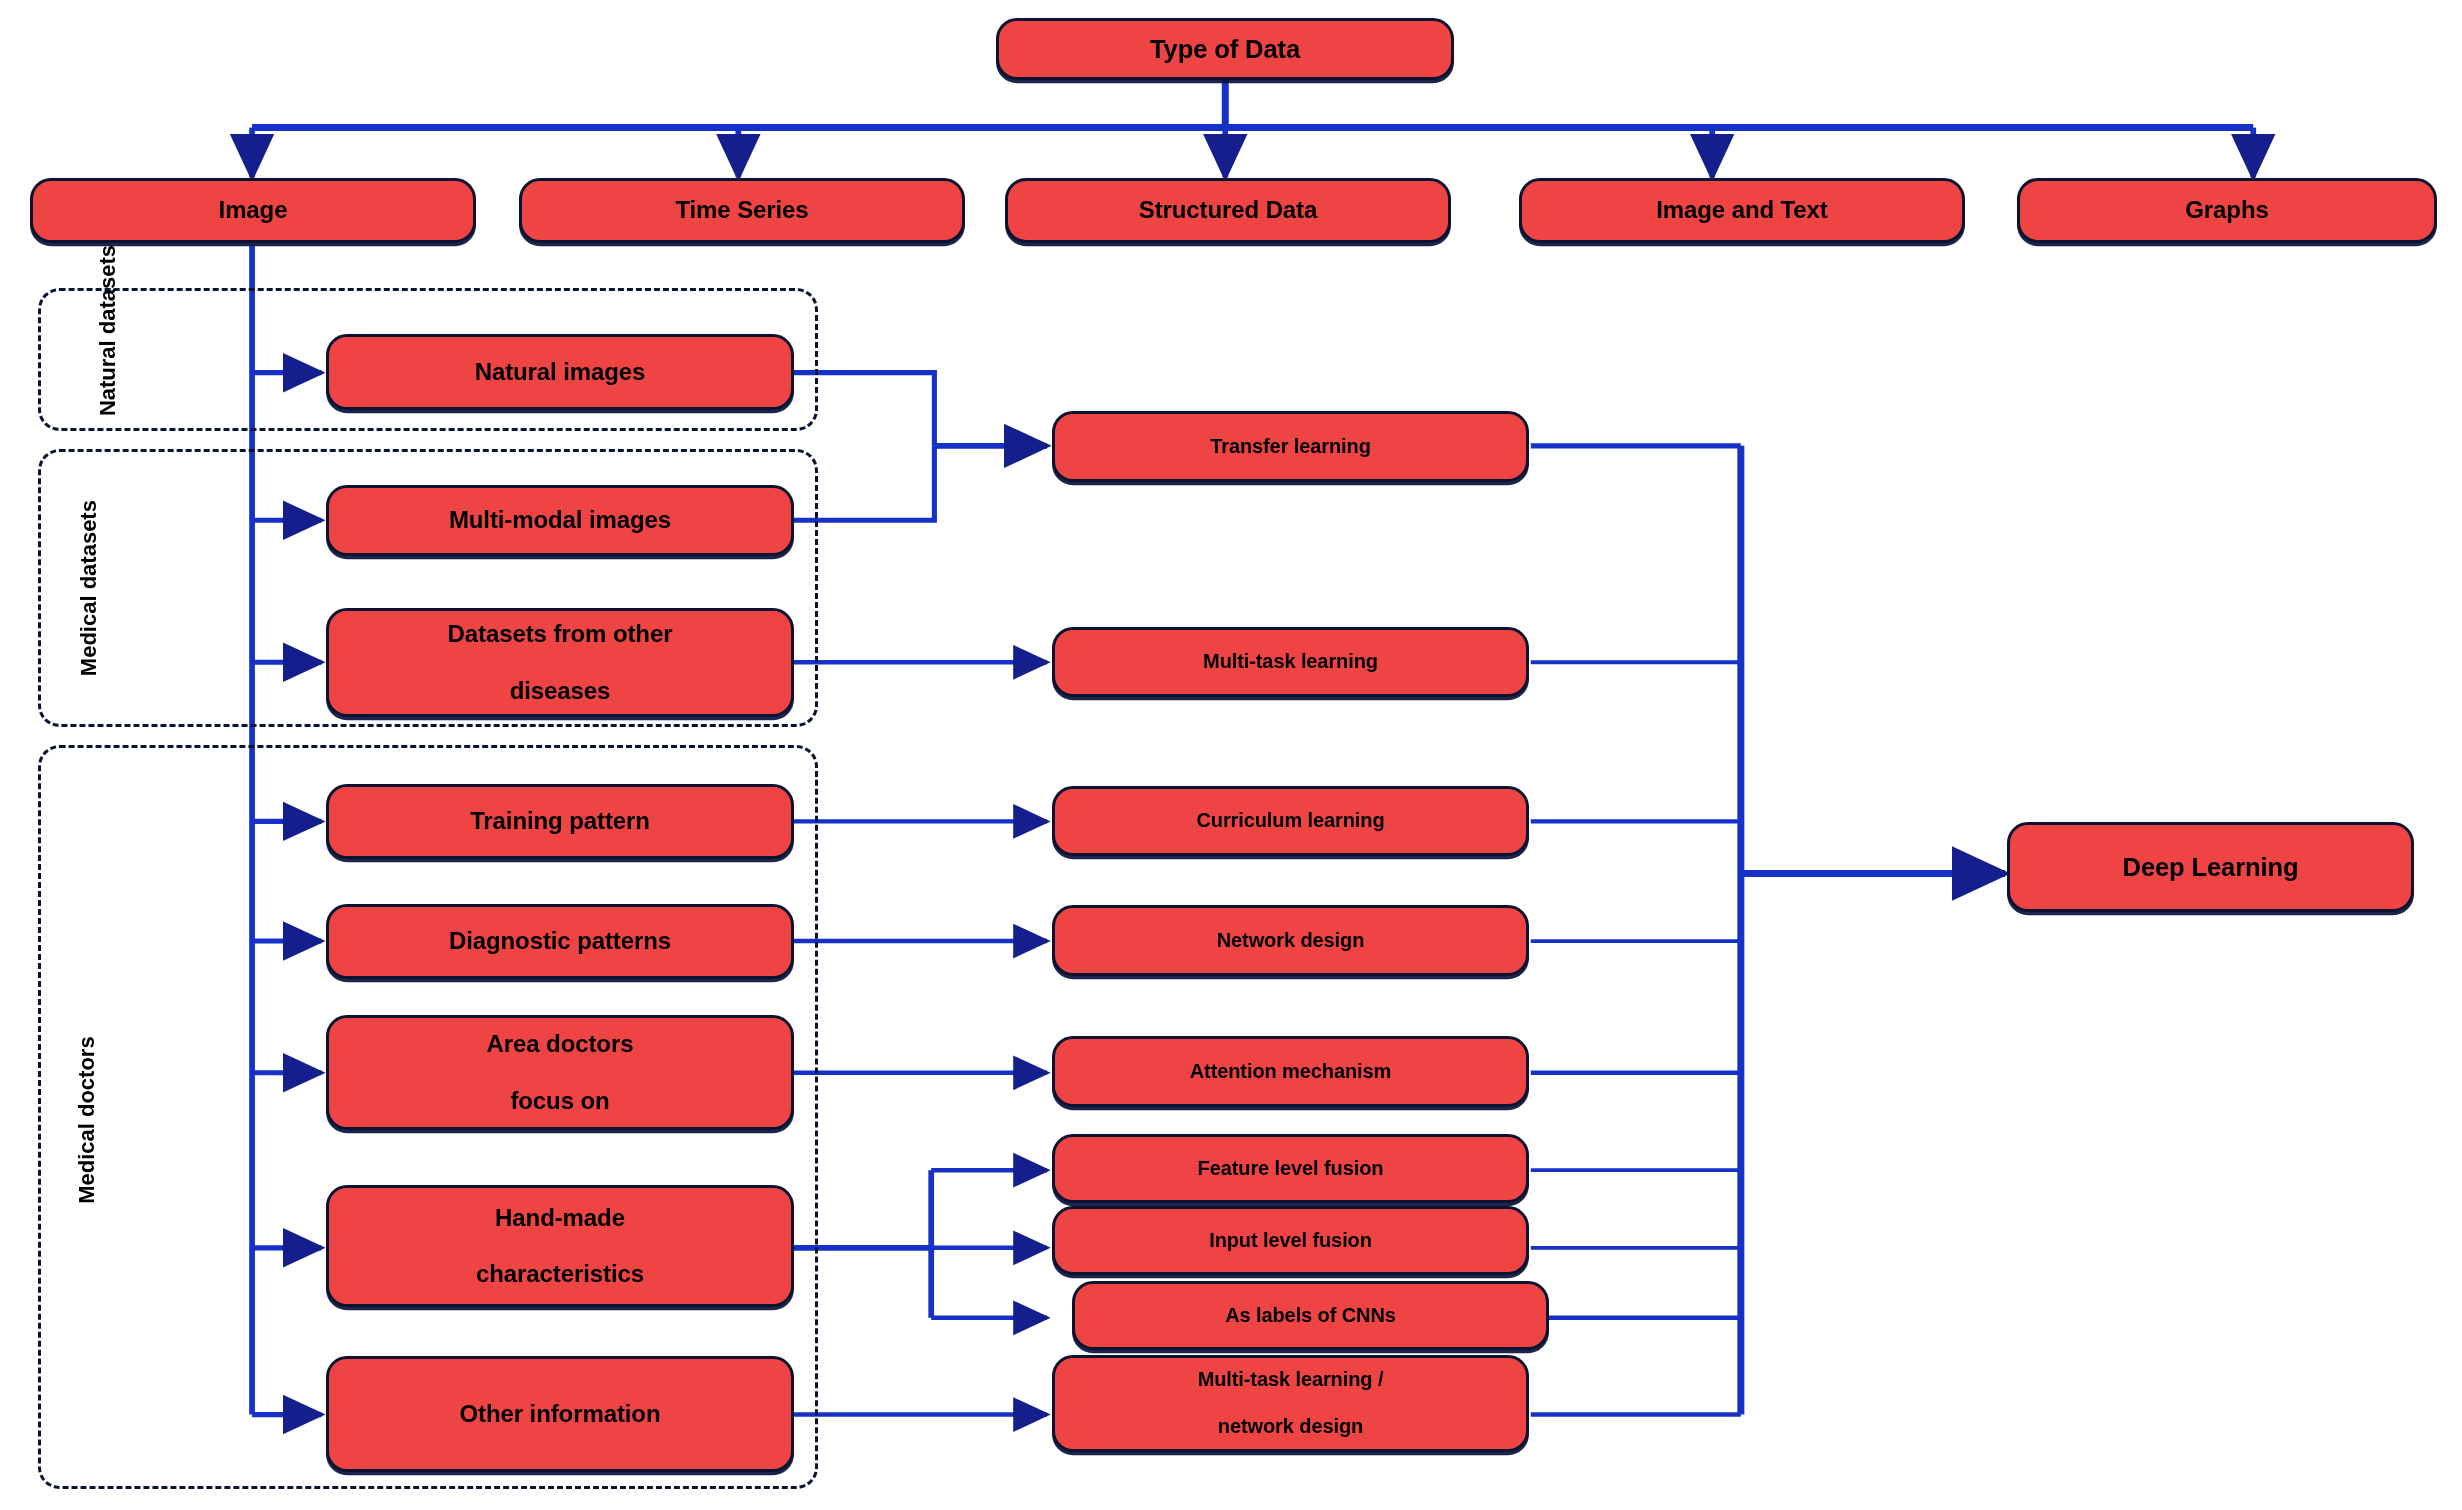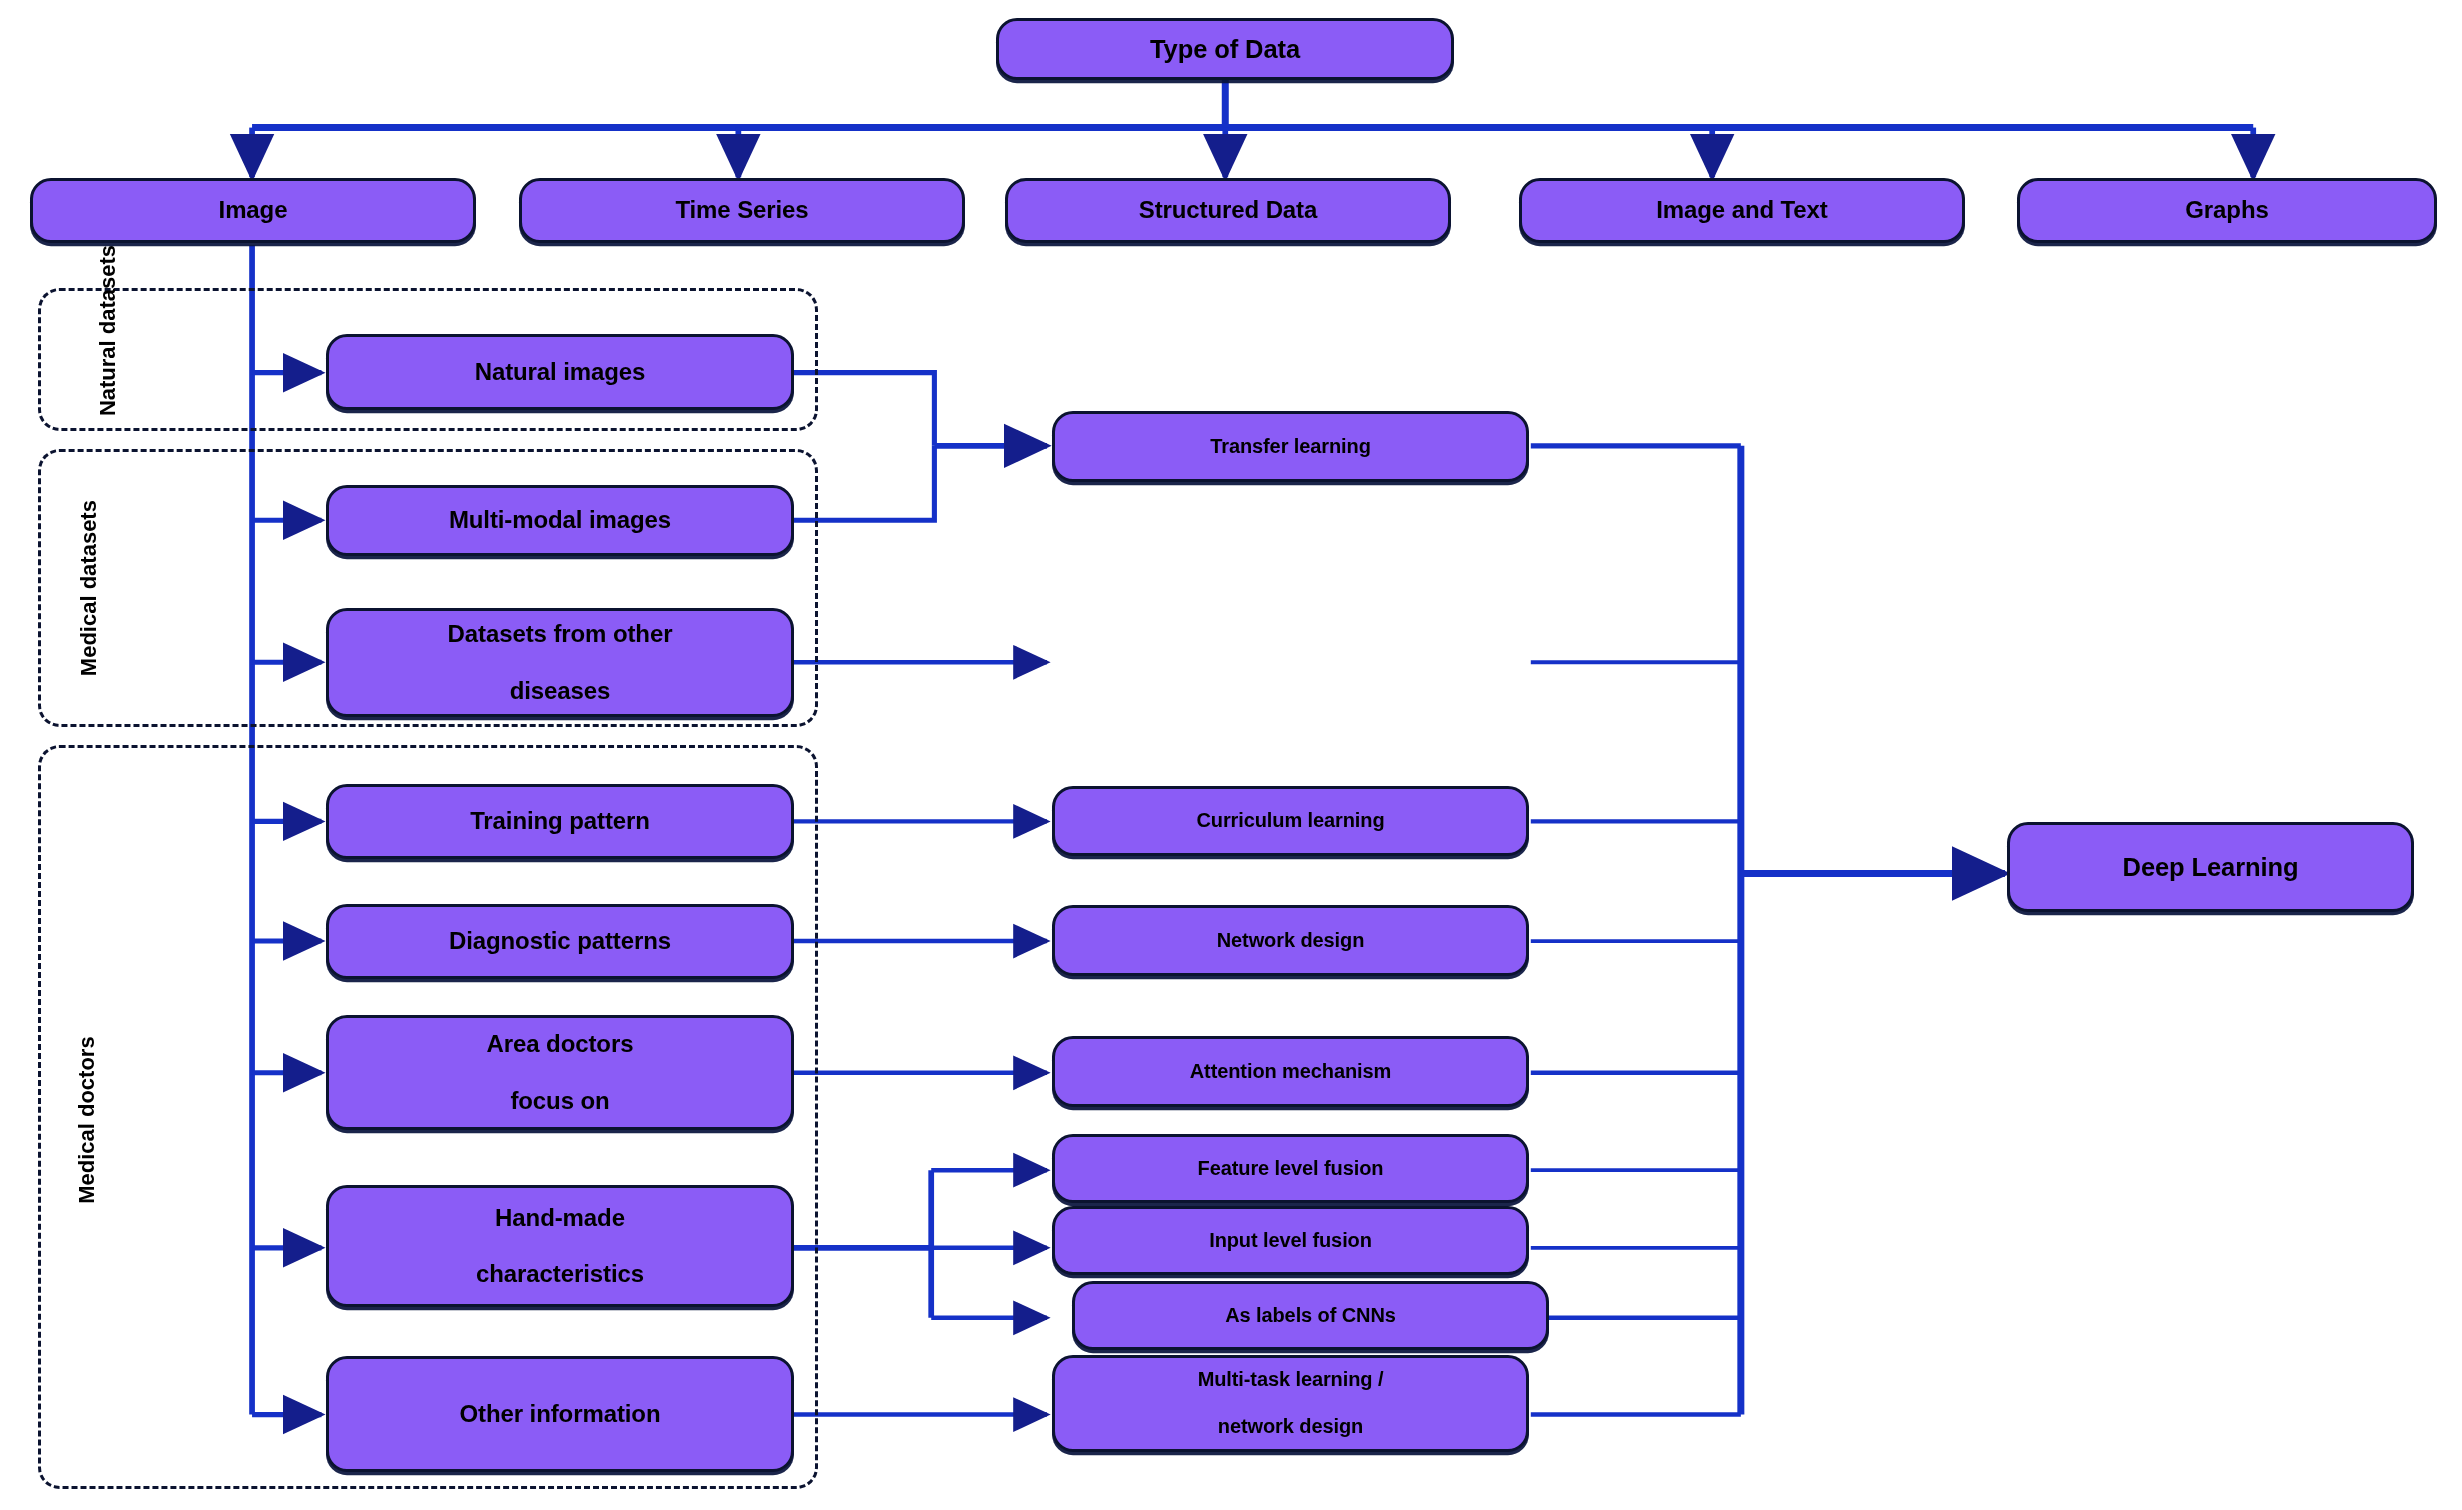--- a/index.html
+++ b/index.html
@@ -3,21 +3,21 @@
 <meta charset="utf-8">
 <style>
   html,body{margin:0;padding:0;background:#ffffff;}
   body{font-family:"Liberation Sans", sans-serif;}
   #stage{position:relative;width:2462px;height:1511px;background:#fff;overflow:hidden;}
   #wires{position:absolute;left:0;top:0;width:2462px;height:1511px;pointer-events:none;}
 
   .node{
     position:absolute;
     box-sizing:border-box;
-    background:#8b5cf6;
+    background:#ef4444;
     border:3.2px solid #0b1330;
     border-radius:21px;
     display:flex;align-items:center;justify-content:center;
     text-align:center;
     color:#000;
     font-weight:700;
     line-height:1.18;
     letter-spacing:-0.1px;
     z-index:3;
     box-shadow:0 3.2px 0 0 rgba(8,18,60,.92);
@@ -190,20 +190,23 @@
   </div>
 
   <div class="node n-mid" style="left:326px;top:1356px;width:468px;height:116px;">
     <span>Other information</span>
   </div>
 
   <div class="node n-right" style="left:1052px;top:411px;width:477px;height:71px;">
     <span>Transfer learning</span>
   </div>
 
+  <div class="node n-right" style="left:1052px;top:627px;width:477px;height:70px;">
+    <span>Multi-task learning</span>
+  </div>
 
   <div class="node n-right" style="left:1052px;top:786px;width:477px;height:70px;">
     <span>Curriculum  learning</span>
   </div>
 
   <div class="node n-right" style="left:1052px;top:905px;width:477px;height:71px;">
     <span>Network design</span>
   </div>
 
   <div class="node n-right" style="left:1052px;top:1036px;width:477px;height:71px;">

